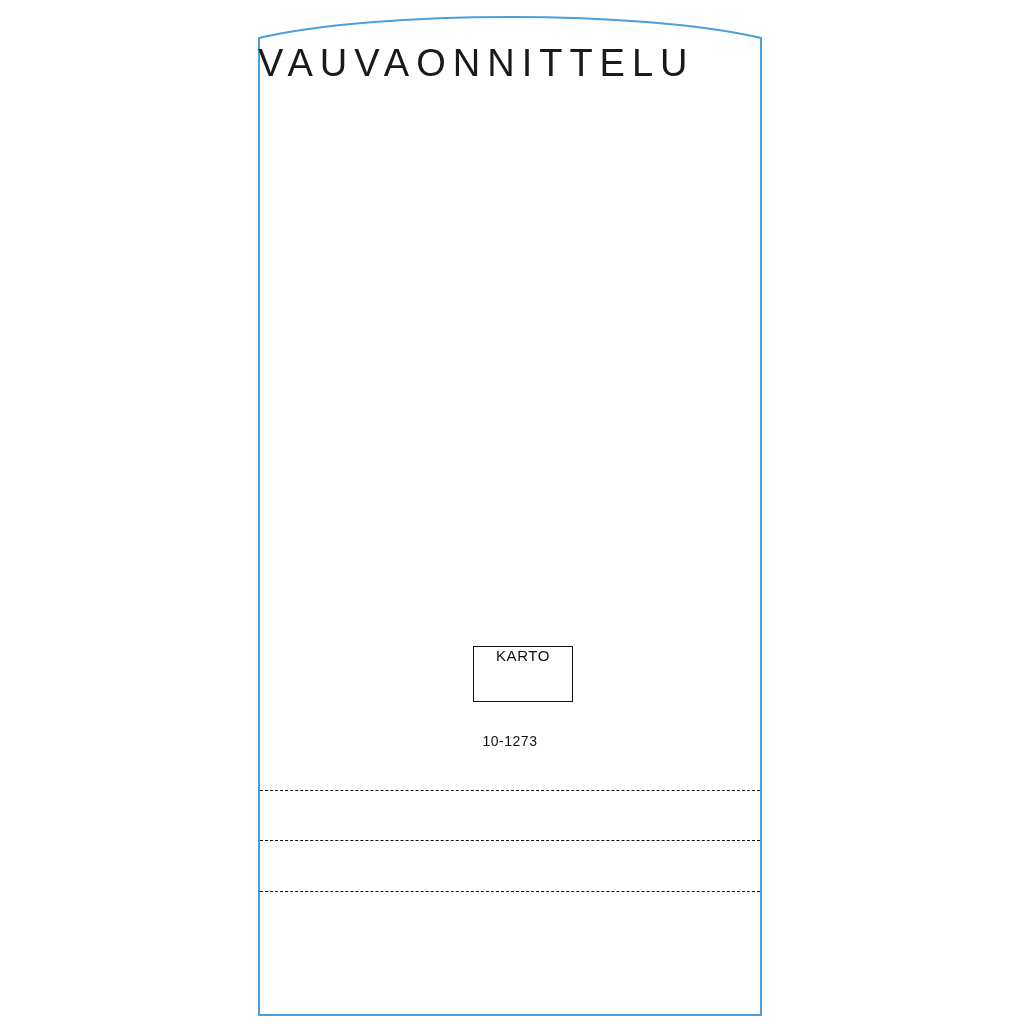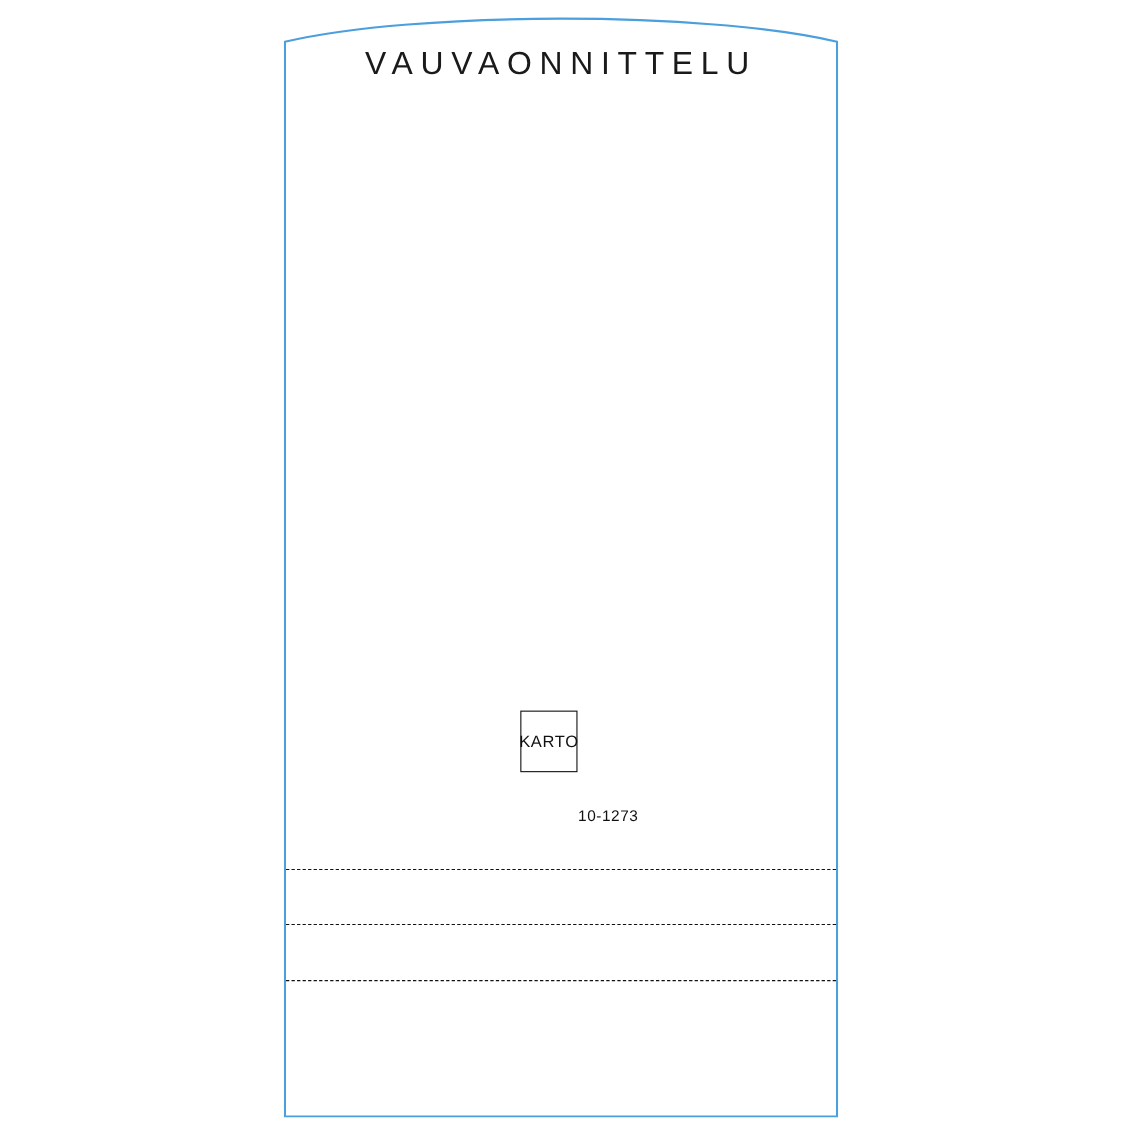--- a/index.html
+++ b/index.html
@@ -31,22 +31,22 @@
   .card-outline svg {
     display: block;
   }
 
   
   .title {
     position: absolute;
     left: 258px;
     top: 42px;
     width: 504px;
-    text-align: center;
-    font-size: 29px;
+    text-align: left;
+    font-size: 38px;
     letter-spacing: 7px;
     color: #1a1a1a;
     font-weight: 400;
     font-family: "Liberation Sans", sans-serif;
   }
 
   .tagline {
     position: absolute;
     left: 258px;
     top: 246px;
@@ -54,47 +54,45 @@
     text-align: center;
     font-size: 17px;
     color: #1a1a1a;
     font-family: "Liberation Sans", sans-serif;
   }
 
   .logo-box {
     position: absolute;
     left: 473px;
     top: 646px;
-    width: 52px;
+    width: 100px;
     height: 56px;
     border: 1.6px solid #111111;
     box-sizing: border-box;
     display: flex;
-    align-items: center;
     justify-content: center;
   }
 
   .logo-box span {
     font-size: 15px;
     letter-spacing: 0.6px;
     color: #111111;
     font-family: "Liberation Sans", sans-serif;
   }
 
   .code {
     position: absolute;
     left: 258px;
     top: 733px;
     width: 504px;
     text-align: center;
     font-size: 14px;
     letter-spacing: 0.5px;
     color: #111111;
     font-family: "Liberation Sans", sans-serif;
-    padding-left: 43px;
   }
 
   
   .fold-line {
     position: absolute;
     left: 260px;
     width: 500px;
     height: 0;
     border-top: 1.6px dashed #111111;
   }

